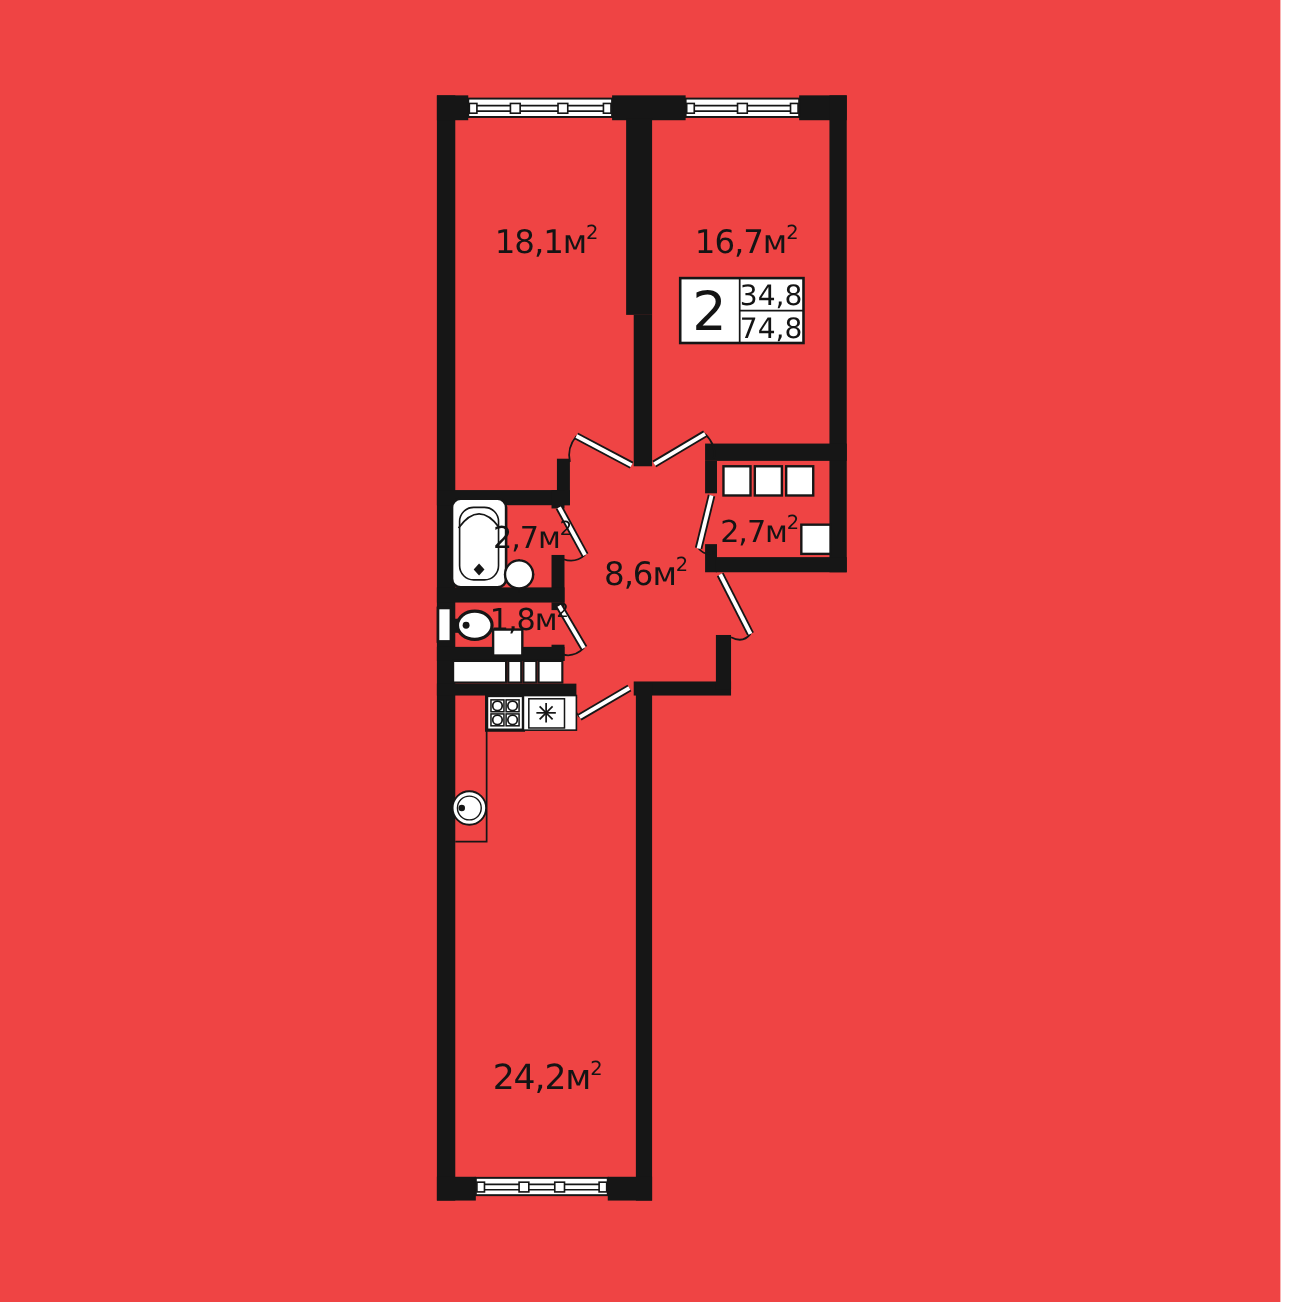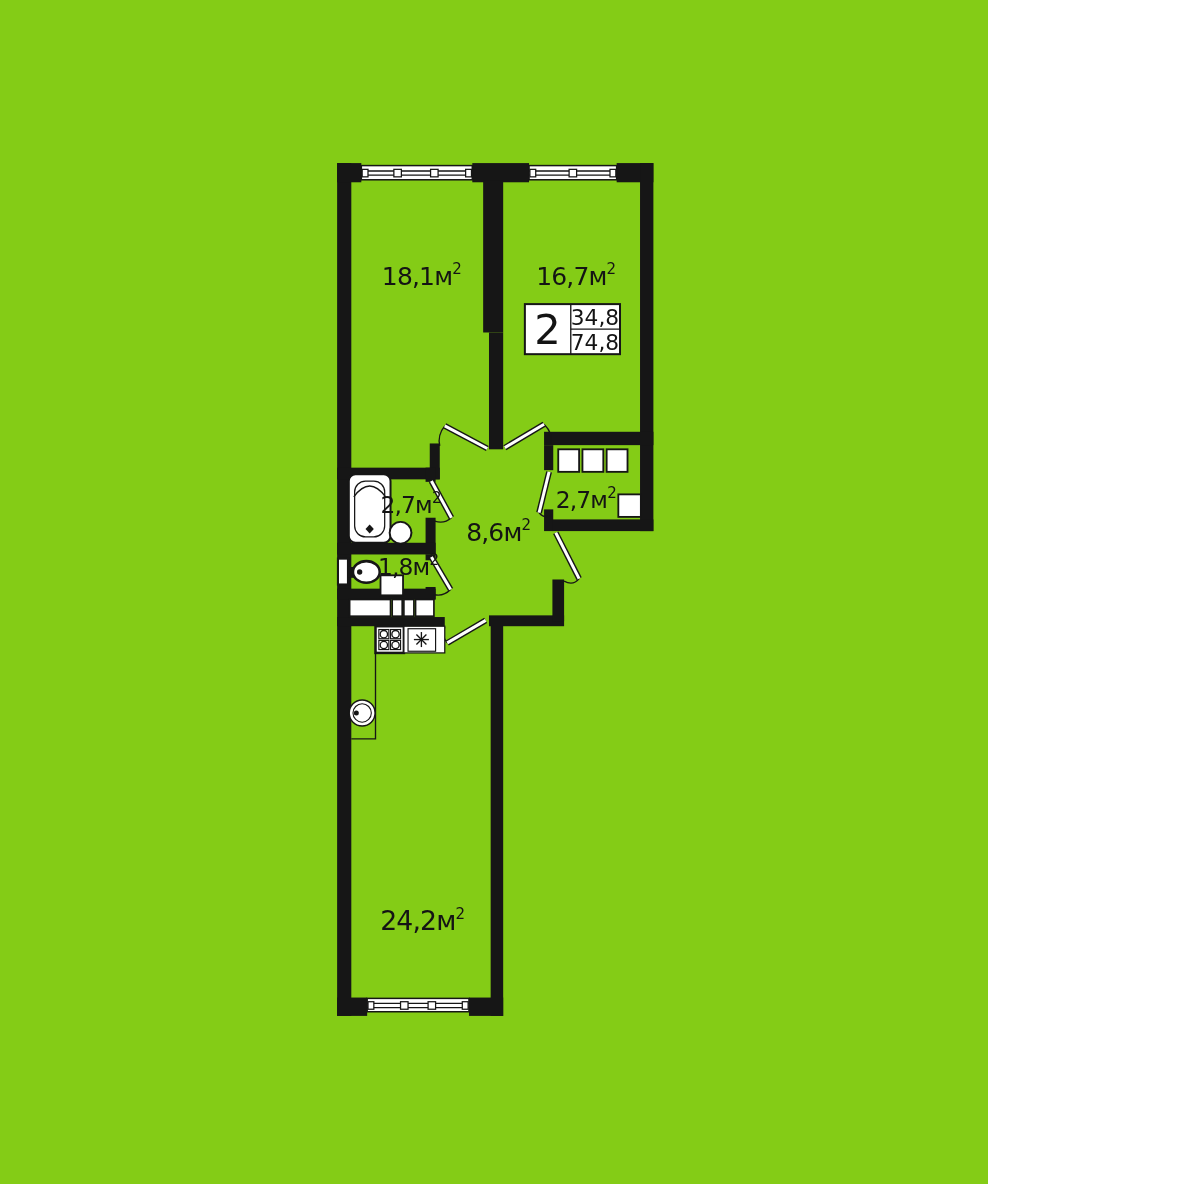--- a/index.html
+++ b/index.html
@@ -1,16 +1,16 @@
 <!DOCTYPE html>
 <html><head>
 <meta charset="utf-8">
 <style>
   html,body{margin:0;padding:0;background:#ffffff;}
-  .stage{position:relative;width:988px;height:1184px;background:#84cc16;overflow:hidden;}
+  .stage{position:relative;width:1164px;height:1184px;background:#ef4444;overflow:hidden;}
   svg{display:block;width:100%;height:100%;}
   .wall{fill:#161616;stroke:none;}
   .thin{fill:none;stroke:#161616;stroke-width:1.6;}
   .fix{fill:#ffffff;stroke:#161616;}
   text{font-family:"DejaVu Sans","Liberation Sans",sans-serif;fill:#141414;letter-spacing:-1px;}
   .room-label{font-size:30px;}
   .room-label-sm{font-size:28px;}
   .room-label-lg{font-size:32px;}
   .sup{font-size:18px;}
   .badge-big{font-size:50px;letter-spacing:0;}

